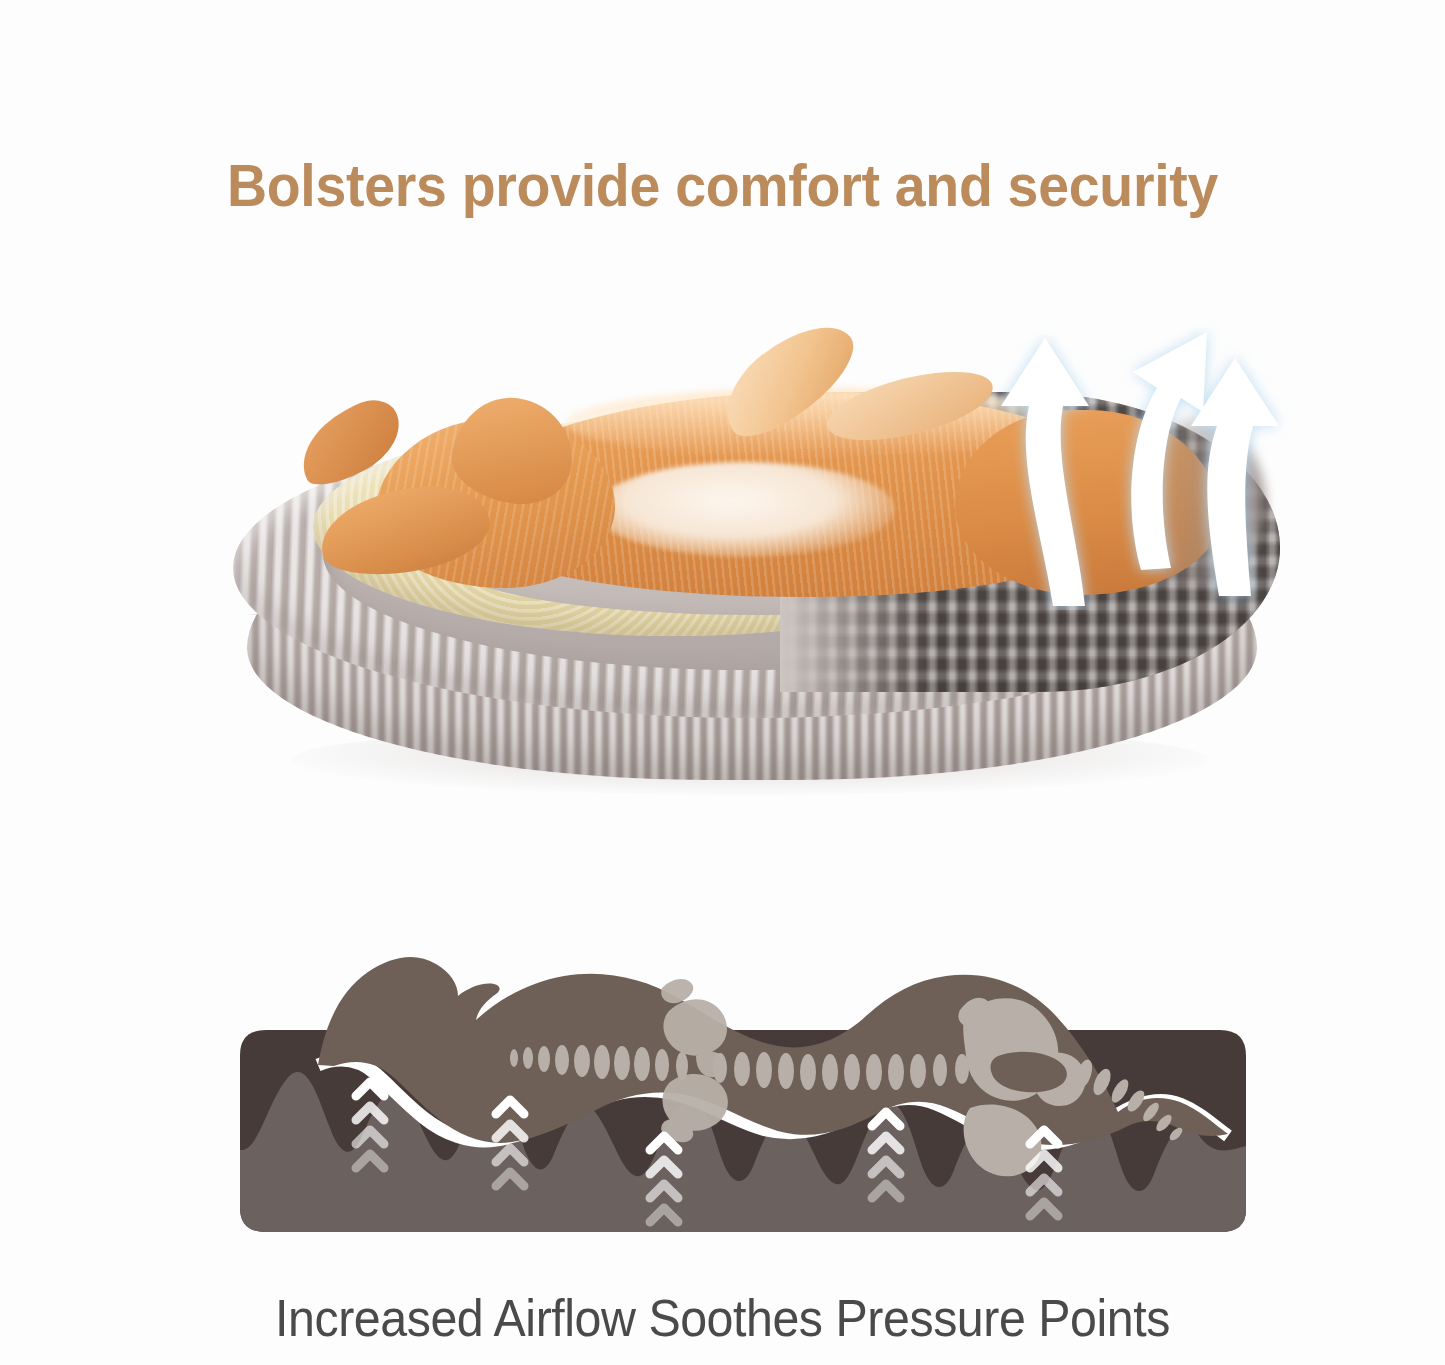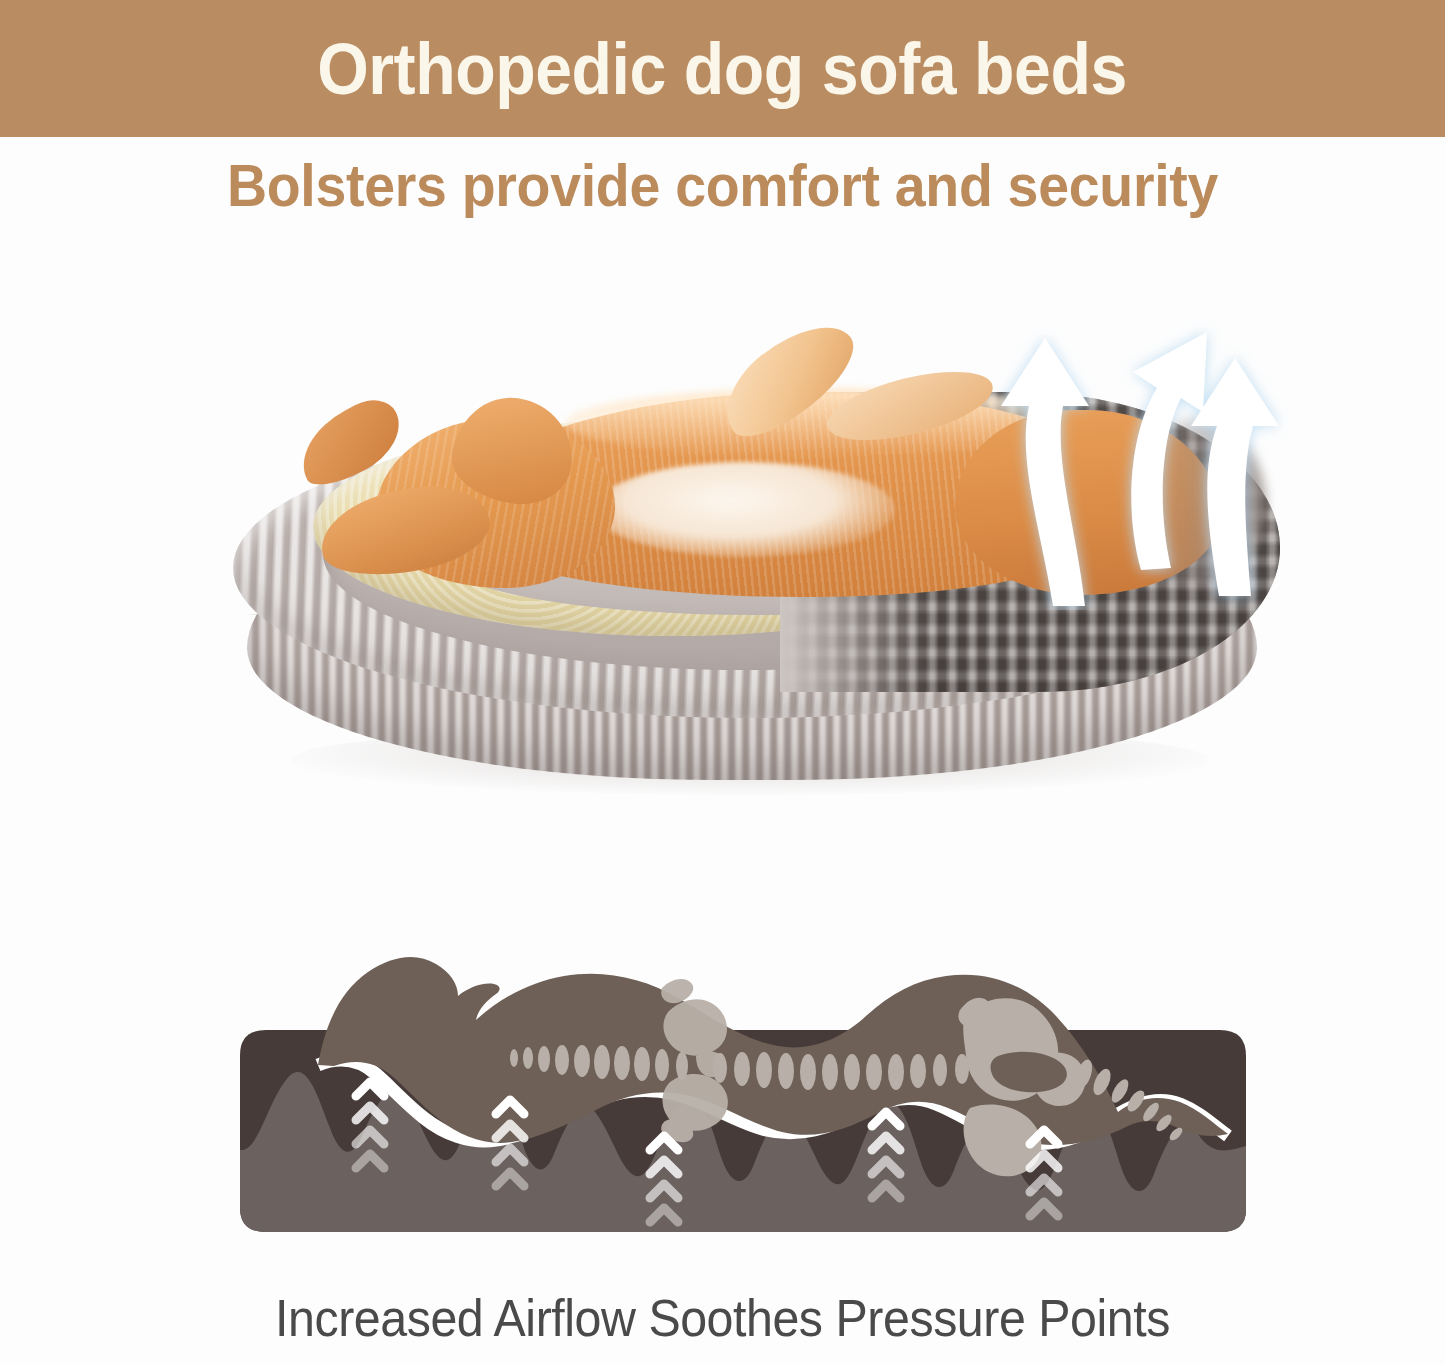--- a/index.html
+++ b/index.html
@@ -220,23 +220,20 @@
     letter-spacing:-0.5px;
     transform:scaleX(0.93);
     white-space:nowrap;
   }
 </style>
 </head>
 <body>
 
 <div class="page">
 
-  <div class="banner">
-    <div class="banner-title">Orthopedic dog sofa beds</div>
-  </div>
 
   <div class="subtitle">Bolsters provide comfort and security</div>
 
   <div class="photo">
     <div class="photo-shadow"></div>
 
     <div class="bed-body"></div>
     <div class="bolster"></div>
     <div class="bed-inner"></div>
     <div class="sherpa"></div>

